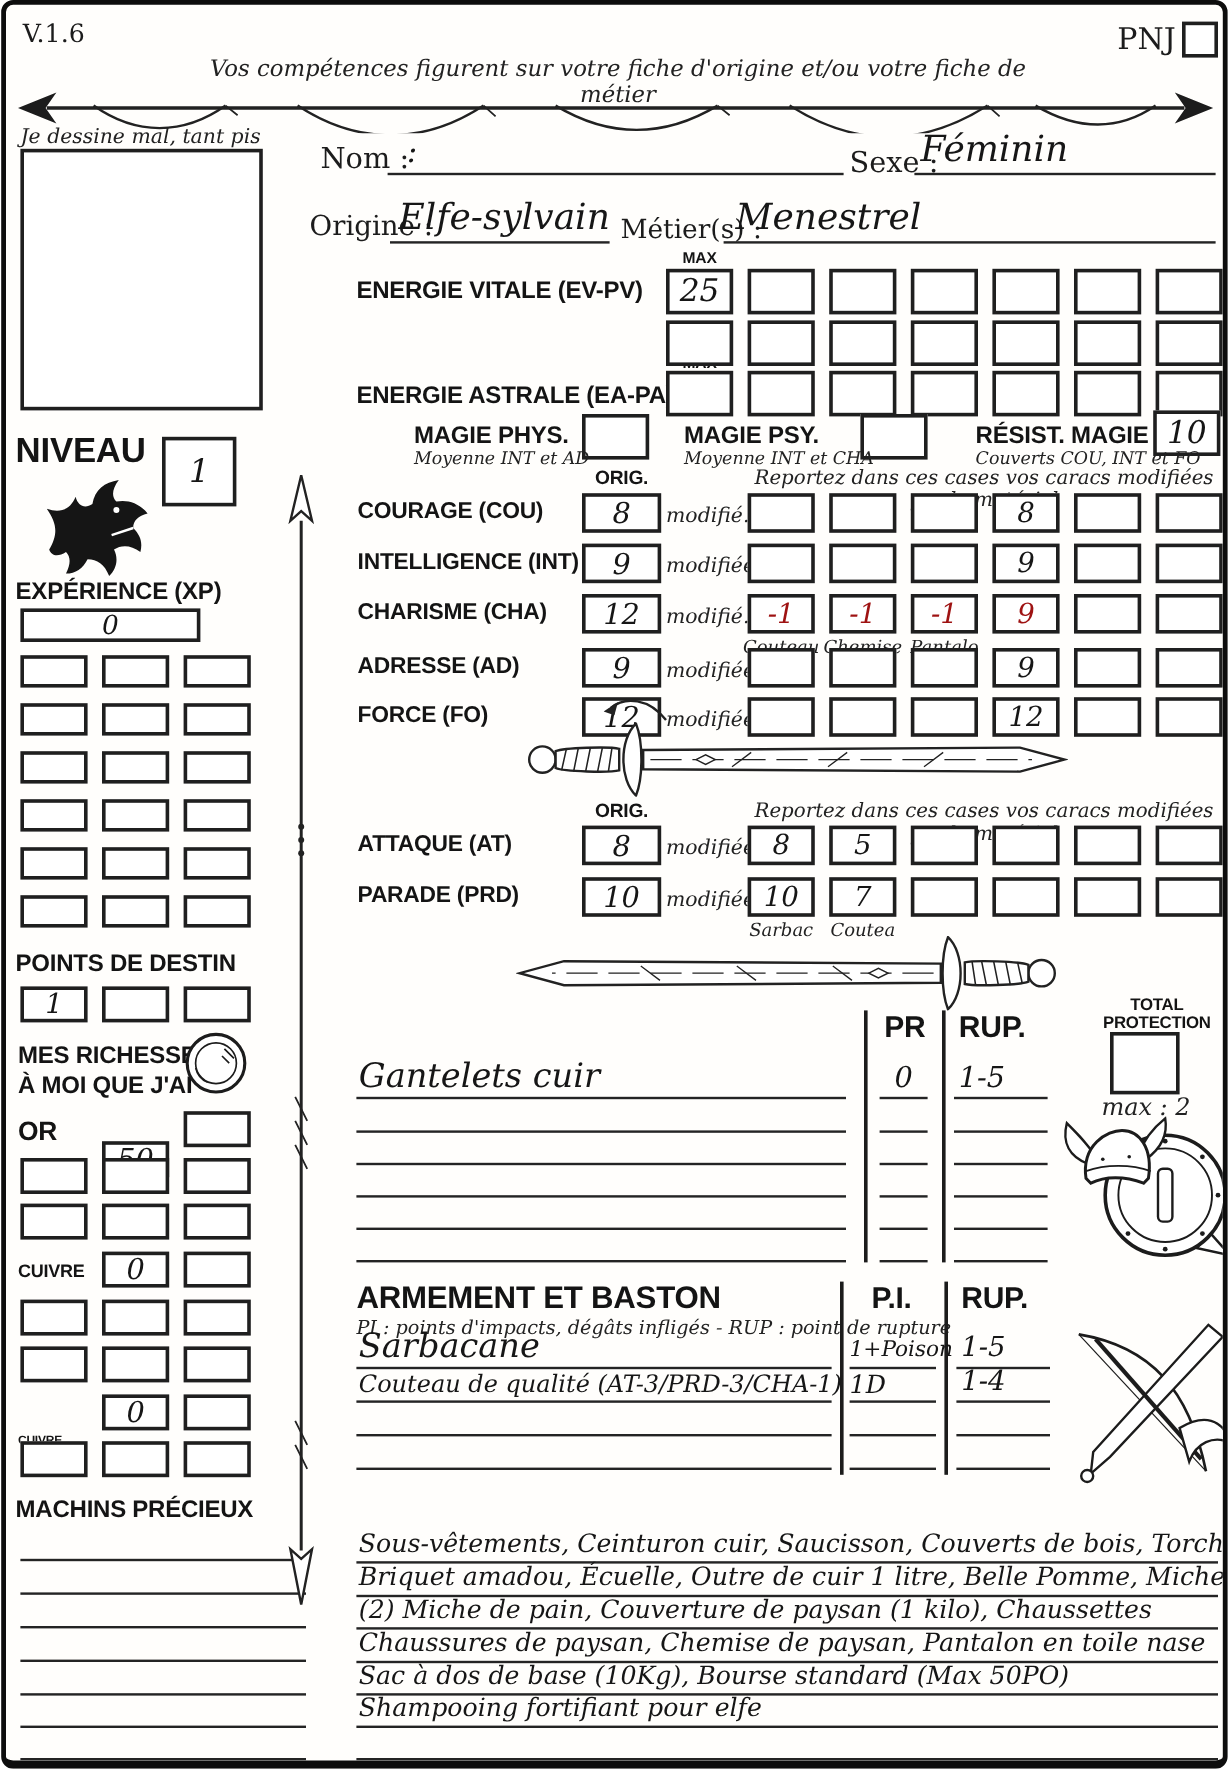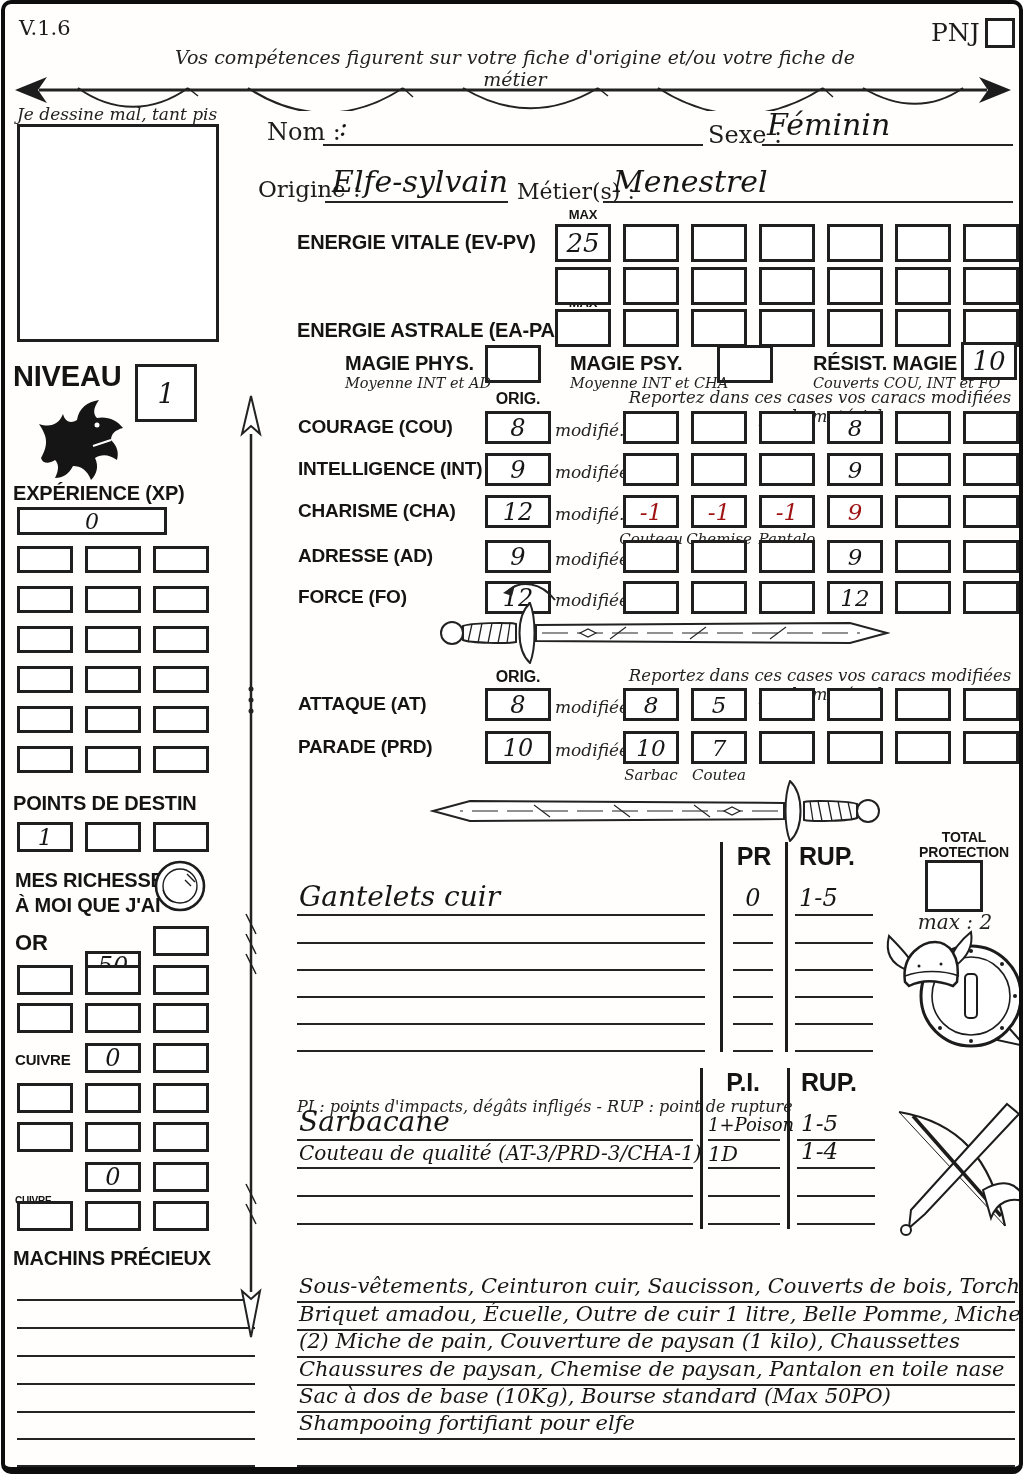--- a/index.html
+++ b/index.html
@@ -428,20 +428,21 @@
         <path d="M26,46 C10,40 4,28 8,12 C18,22 26,30 32,40 Z" stroke-width="2"></path>
         <path d="M74,42 C88,32 92,20 90,8 C80,16 72,26 68,38 Z" stroke-width="2"></path>
         <path d="M24,58 C20,30 42,18 54,18 C68,18 80,32 76,58 L72,62 C56,56 40,56 28,62 Z" stroke-width="2.5"></path>
         <path d="M24,52 C40,46 62,46 78,52" stroke-width="1.5" fill="none"></path>
         <circle cx="38" cy="42" r="1.5" fill="#1c1c1c" stroke="none"></circle>
         <circle cx="60" cy="40" r="1.5" fill="#1c1c1c" stroke="none"></circle>
       </g>
     </svg>
   </div>
 
+  <div class="abs bold" style="left:292px;top:1062px;font-size:26px;">ARMEMENT ET BASTON</div>
   <div class="abs ital" style="left:292px;top:1093px;font-size:16px;">PI : points d'impacts, dégâts infligés - RUP : point de rupture</div>
   <div class="vline" style="left:695px;top:1064px;height:161px;"></div>
   <div class="vline" style="left:782px;top:1064px;height:161px;"></div>
   <div class="abs bold ctr" style="left:698px;top:1064px;width:80px;font-size:25px;">P.I.</div>
   <div class="abs bold" style="left:796px;top:1064px;font-size:25px;">RUP.</div>
   <div class="abs" id="weapons-table">
       <div class="uline" style="left:292px;top:1107px;width:396px;height:28px;"></div>
       <div class="uline" style="left:703px;top:1109px;width:72px;height:26px;"></div>
       <div class="uline" style="left:792px;top:1109px;width:78px;height:26px;"></div>
       <div class="abs hw" style="left:294px;top:1101px;font-size:28px;">Sarbacane</div>

